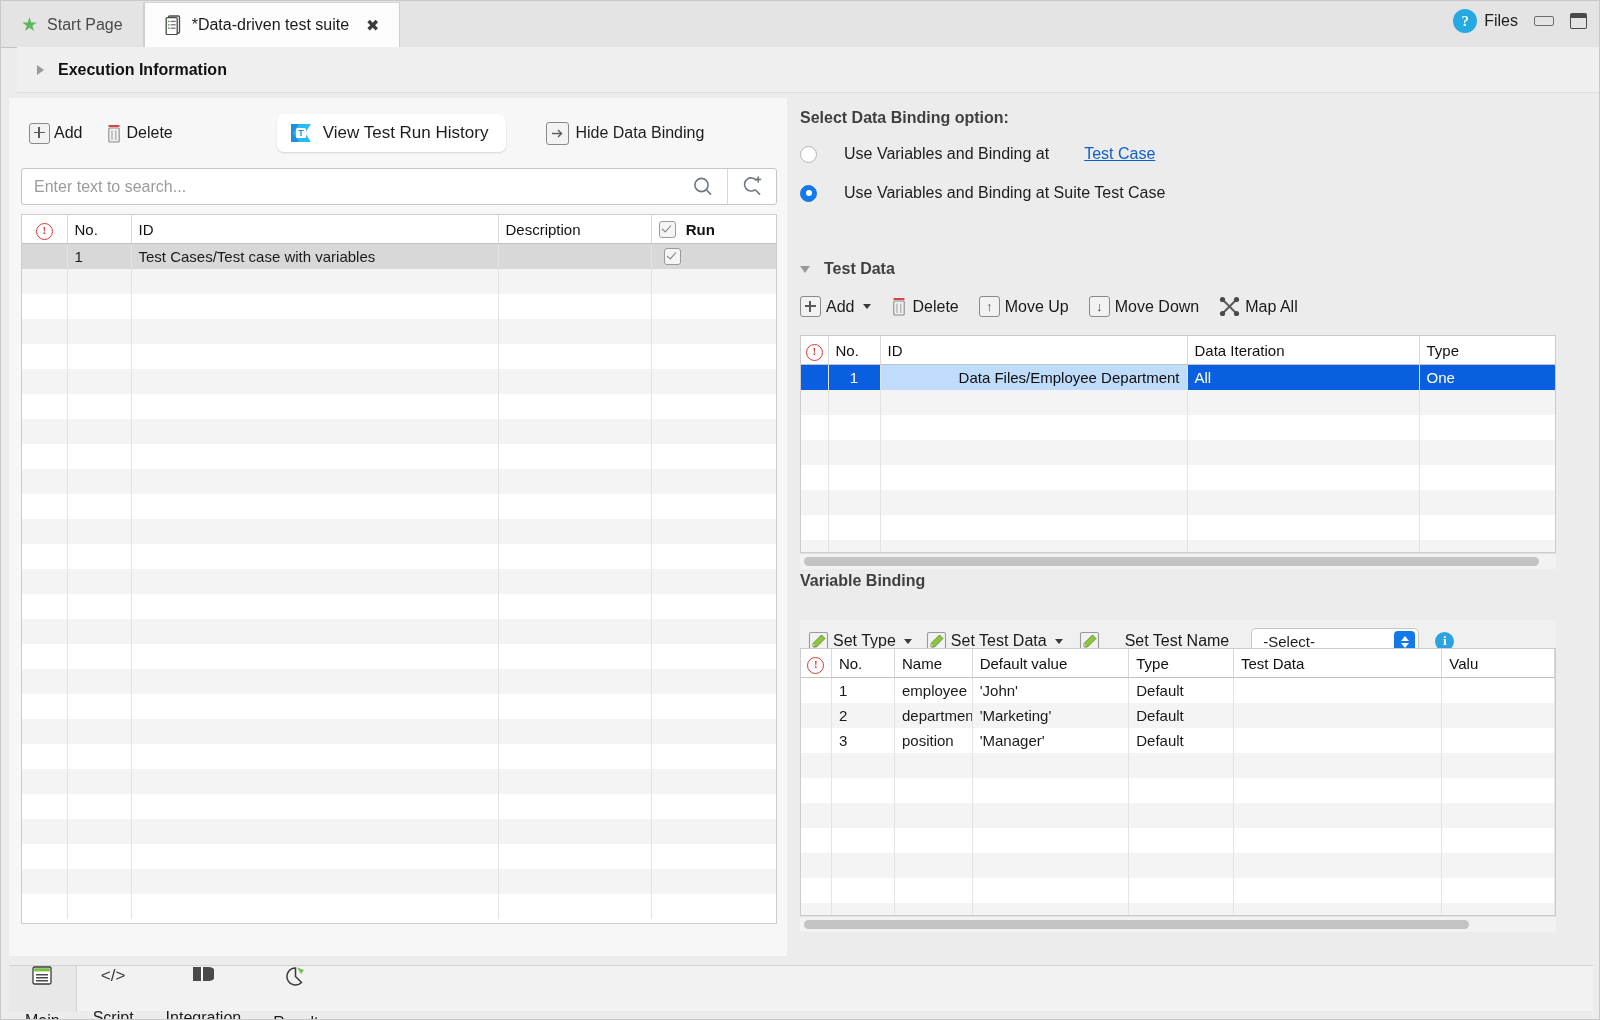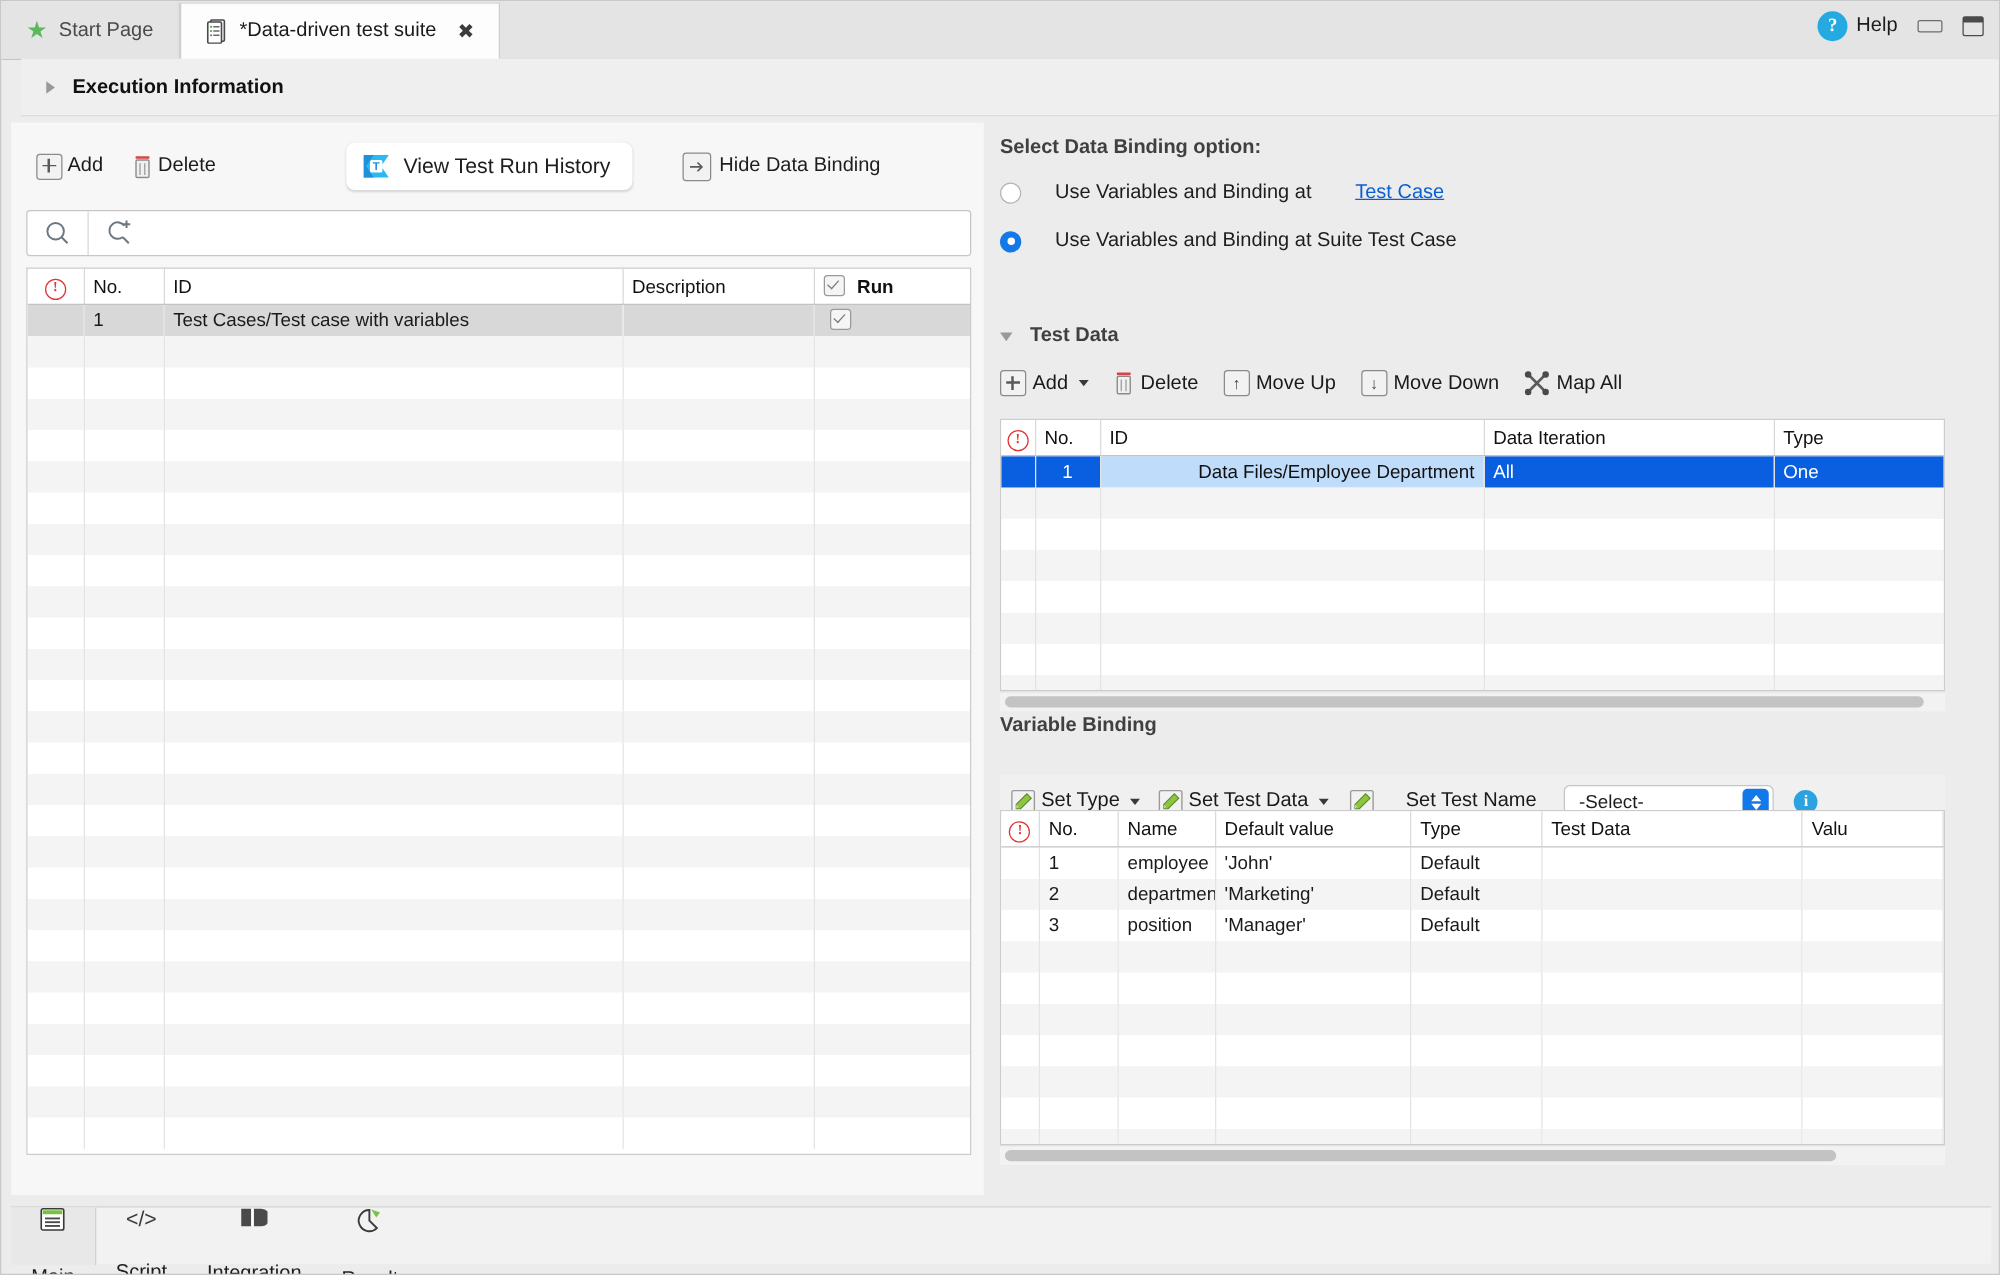--- a/index.html
+++ b/index.html
@@ -462,21 +462,21 @@
           <rect x="5.6" y="12.6" width="5" height="1.2" fill="#6b6b6b"></rect>
         </svg>
       </span>
       <span>*Data-driven test suite</span>
       <span class="tab-close">✖</span>
     </div>
 
     <div class="winright">
       <div class="help-btn">
         <span class="help-icon">?</span>
-        <span class="help-label">Help</span>
+        <span class="help-label">Files</span>
       </div>
       <div class="win-min"></div>
       <div class="win-max"></div>
     </div>
   </div>
 
   <div class="exec-bar">
     <span class="tri-right"></span>
     <span class="exec-title">Execution Information</span>
   </div>
@@ -517,20 +517,21 @@
           <svg width="13" height="11" viewBox="0 0 13 11">
             <line x1="1" y1="5.5" x2="10" y2="5.5" stroke="#5a5a5a" stroke-width="1.4"></line>
             <polyline points="7,2 10.5,5.5 7,9" fill="none" stroke="#5a5a5a" stroke-width="1.4"></polyline>
           </svg>
         </span>
         <span>Hide Data Binding</span>
       </div>
     </div>
 
     <div class="search-row">
+      <input class="search-input" type="text" placeholder="Enter text to search..." style="">
       <div class="search-btn">
         <svg width="24" height="24" viewBox="0 0 24 24">
           <circle cx="10.5" cy="10" r="6.6" fill="none" stroke="#6e7680" stroke-width="1.6"></circle>
           <line x1="15.3" y1="14.8" x2="20" y2="19.6" stroke="#6e7680" stroke-width="1.6"></line>
         </svg>
       </div>
       <div class="search-btn">
         <svg width="24" height="24" viewBox="0 0 24 24">
           <path d="M16.5 5.6 A6.6 6.6 0 1 0 15.3 14.6" fill="none" stroke="#6e7680" stroke-width="1.6"></path>
           <line x1="15.3" y1="14.8" x2="20" y2="19.6" stroke="#6e7680" stroke-width="1.6"></line>

